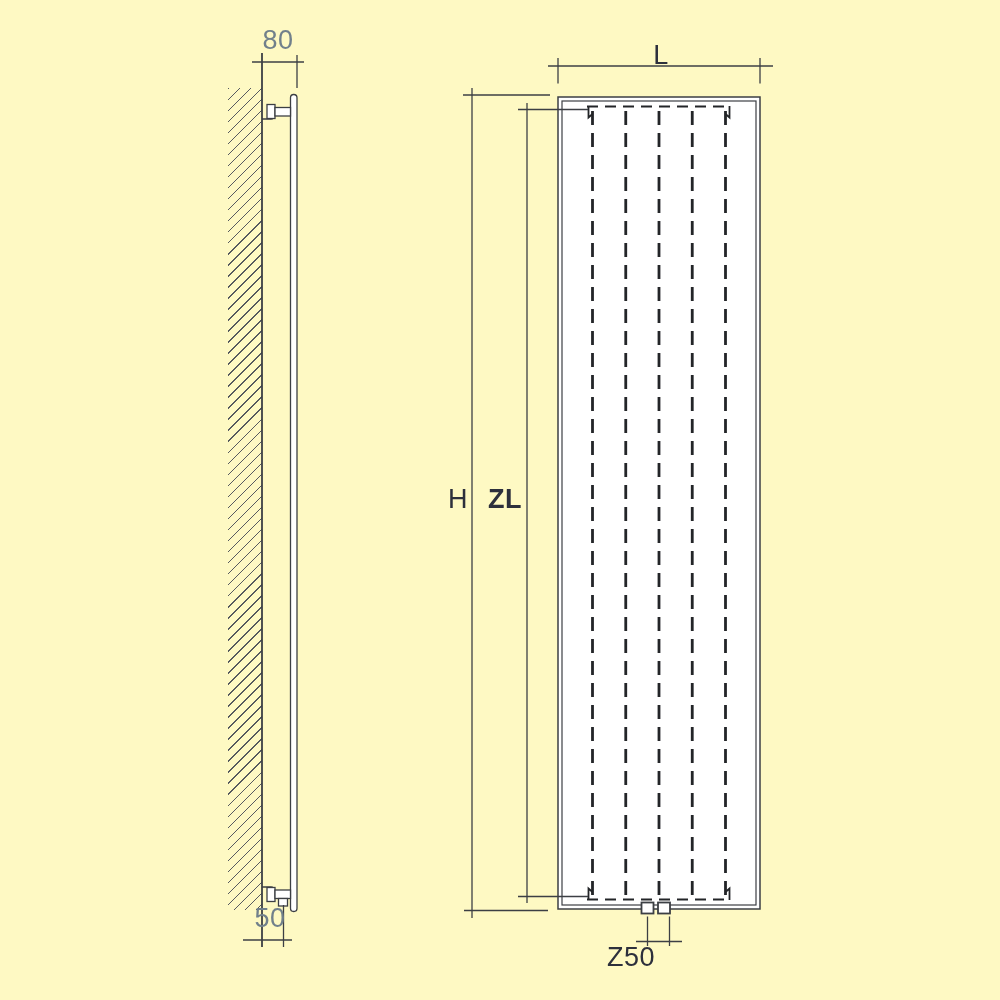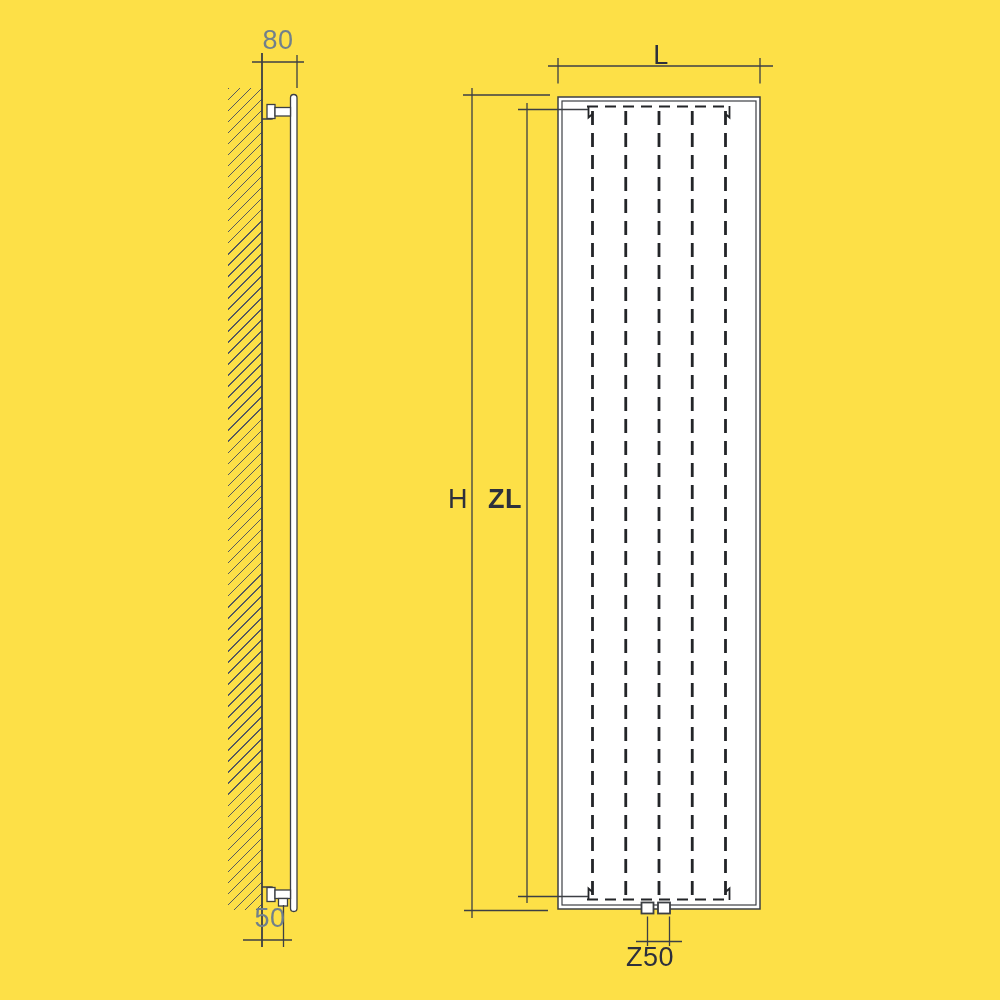--- a/index.html
+++ b/index.html
@@ -1,17 +1,17 @@
 <!DOCTYPE html>
 <html><head>
 <meta charset="utf-8">
 <style>
   html,body{margin:0;padding:0;background:#ffffff;}
   .stage{
-    position:relative;width:1000px;height:1000px;background:#fde047;
+    position:relative;width:1000px;height:1000px;background:#fef9c3;
     font-family:"Liberation Sans", sans-serif;overflow:hidden;
   }
   .stage svg{position:absolute;left:0;top:0;}
   .hatch{
     position:absolute;left:228px;top:88px;width:34px;height:822px;
     background:repeating-linear-gradient(135deg,#565a5f 0px,#565a5f 1.1px,transparent 1.1px,transparent 7.8px);
   }
   .dim-label{
     position:absolute;font-size:27px;line-height:1;color:#2d303c;
     letter-spacing:0.5px;white-space:nowrap;
@@ -100,15 +100,15 @@
       <line x1="669.5" y1="916.5" x2="669.5" y2="946"></line>
       <line x1="636" y1="941.5" x2="682" y2="941.5"></line>
     </g>
   </svg>
 
   <div class="dim-label muted centered" style="left:278px;top:27px;">80</div>
   <div class="dim-label muted centered" style="left:270px;top:905px;">50</div>
   <div class="dim-label centered" style="left:661px;top:42px;">L</div>
   <div class="dim-label right" style="left:418px;top:486px;width:50px;">H</div>
   <div class="dim-label right" style="left:452px;top:486px;width:70px;font-weight:bold;">ZL</div>
-  <div class="dim-label centered" style="left:650px;top:944px;">Z50</div>
+  <div class="dim-label centered" style="left:631px;top:944px;">Z50</div>
 
 </div>
 
 </body></html>

